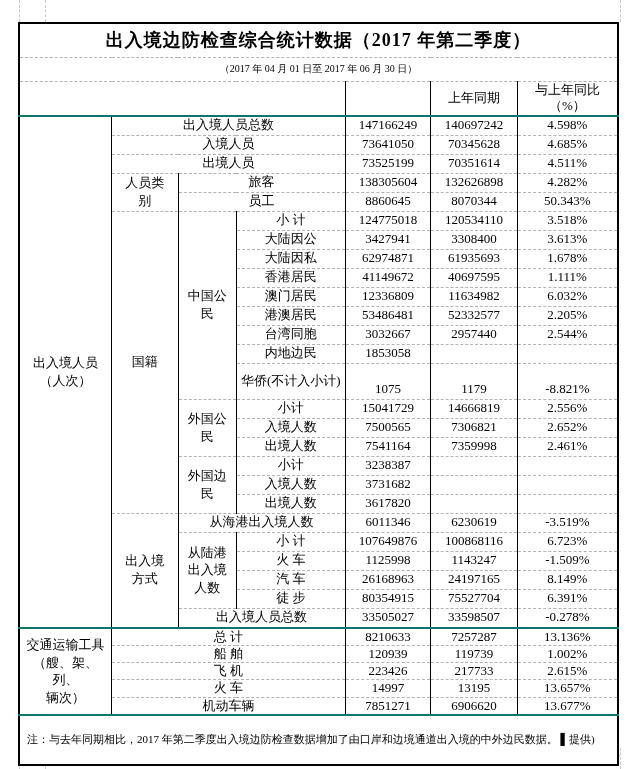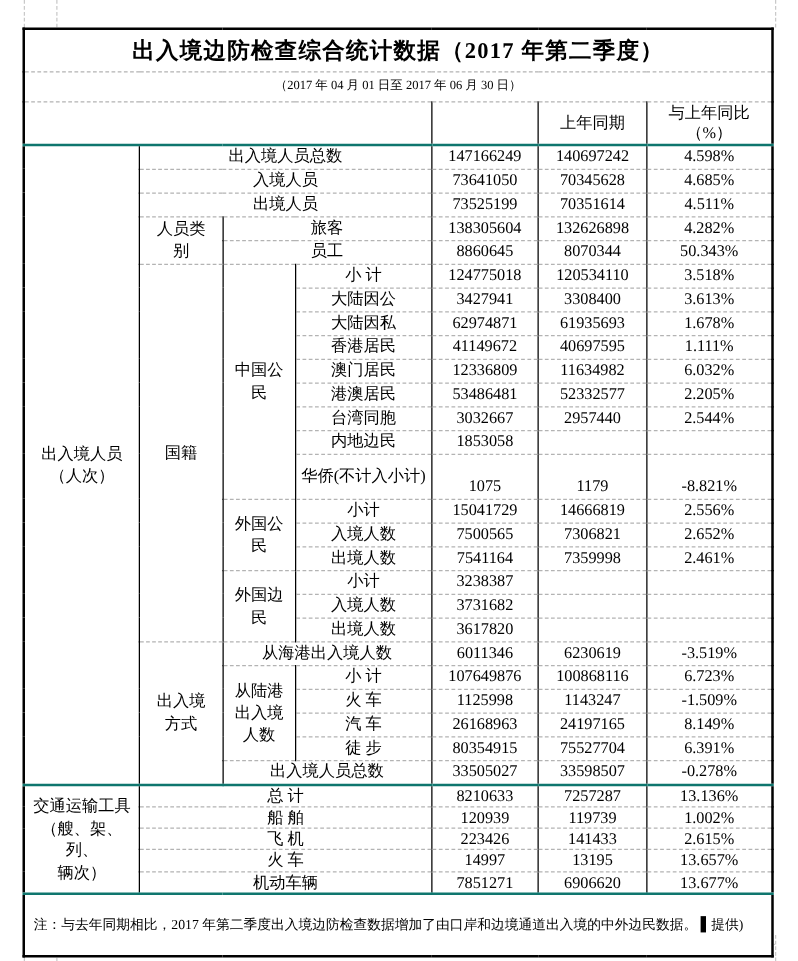--- a/index.html
+++ b/index.html
@@ -280,21 +280,21 @@
   </tr>
   <tr class="tb">
     <td colspan="3">船 舶</td>
     <td>120939</td>
     <td>119739</td>
     <td>1.002%</td>
   </tr>
   <tr class="tb">
     <td colspan="3">飞 机</td>
     <td>223426</td>
-    <td>141433</td>
+    <td>217733</td>
     <td>2.615%</td>
   </tr>
   <tr class="tb">
     <td colspan="3">火 车</td>
     <td>14997</td>
     <td>13195</td>
     <td>13.657%</td>
   </tr>
   <tr class="tb">
     <td colspan="3">机动车辆</td>

